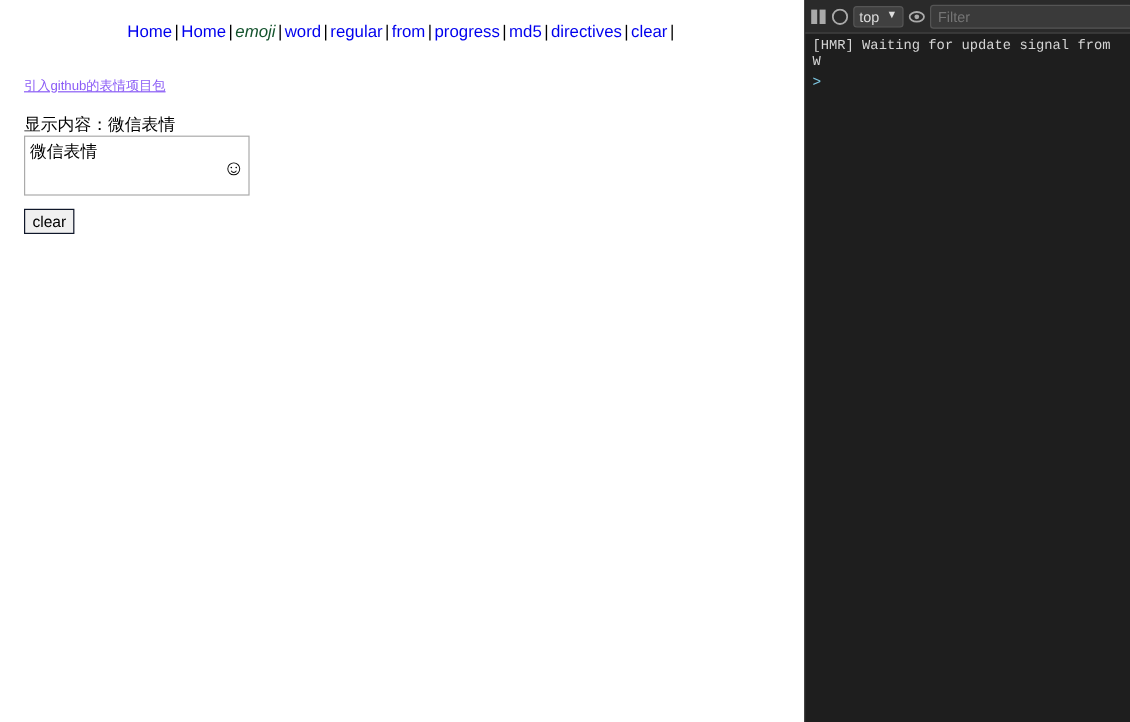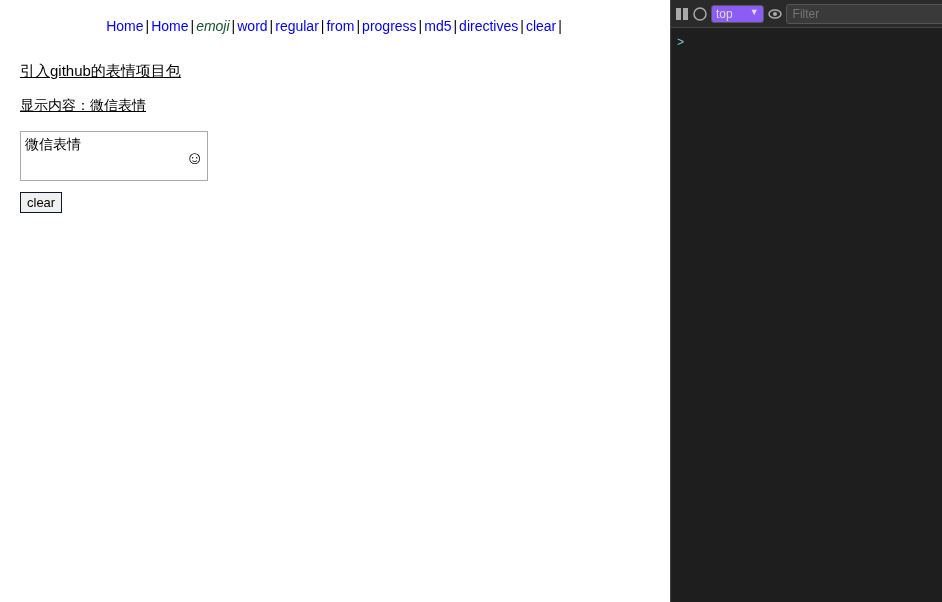--- a/index.html
+++ b/index.html
@@ -50,32 +50,31 @@
       color: #000;
       margin: 0 2px;
     }
 
     
     #content-area {
       margin-top: 20px;
     }
 
     #github-link {
-      color: #000000;
+      color: #8b5cf6;
       text-decoration: underline;
       cursor: pointer;
-      font-size: 15px;
+      font-size: 11px;
       display: inline-block;
       margin-bottom: 16px;
     }
 
     #display-label {
       font-size: 14px;
-      margin-bottom: 16px;
-      text-decoration: underline;
+      margin-bottom: 0;
     }
 
     #input-wrapper {
       position: relative;
       display: inline-block;
     }
 
     #text-input {
       width: 188px;
       height: 50px;
@@ -138,28 +137,28 @@
       align-items: center;
       justify-content: center;
       cursor: pointer;
       color: #aaa;
       font-size: 12px;
     }
 
     #dt-dropdown {
       display: flex;
       align-items: flex-start;
-      background: #8b5cf6;
+      background: #404040;
       border: 1px solid #555;
       border-radius: 3px;
       padding: 1px 4px;
       font-size: 12px;
       color: #ddd;
       cursor: pointer;
-      gap: 17px;
+      gap: 6px;
     }
 
     #dt-filter {
       flex: 1;
       background: #3a3a3a;
       border: 1px solid #555;
       border-radius: 3px;
       padding: 2px 6px;
       color: #84cc16;
       font-size: 12px;
@@ -277,18 +276,21 @@
       <svg width="14" height="14" viewBox="0 0 14 14" fill="none">
         <ellipse cx="7" cy="7" rx="6" ry="4" stroke="#aaa" stroke-width="1.5"></ellipse>
         <circle cx="7" cy="7" r="2" fill="#aaa"></circle>
       </svg>
     </div>
 
     <input id="dt-filter" type="text" placeholder="Filter" style="">
   </div>
 
   <div id="devtools-console">
+    <div class="console-line">
+      <span class="console-text">[HMR] Waiting for update signal from W</span>
+    </div>
     <div class="console-input-line">
       <span class="console-caret">&gt;</span>
     </div>
   </div>
 
 </div>
 
 </body></html>

